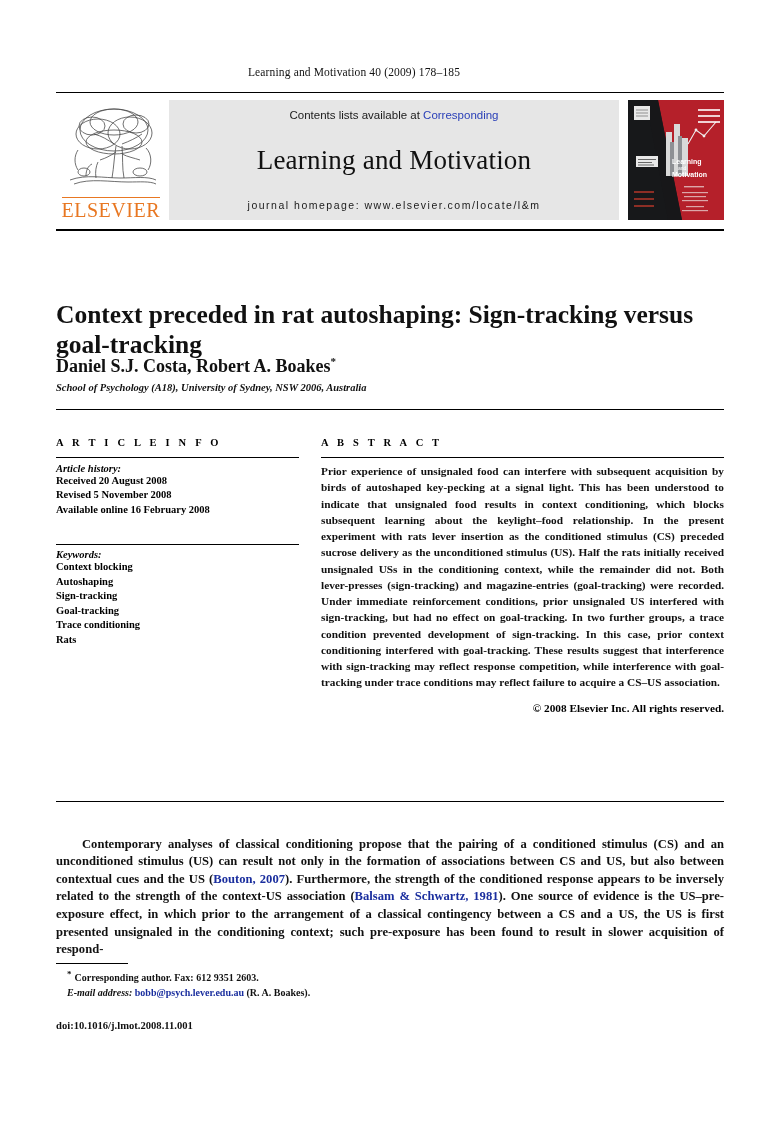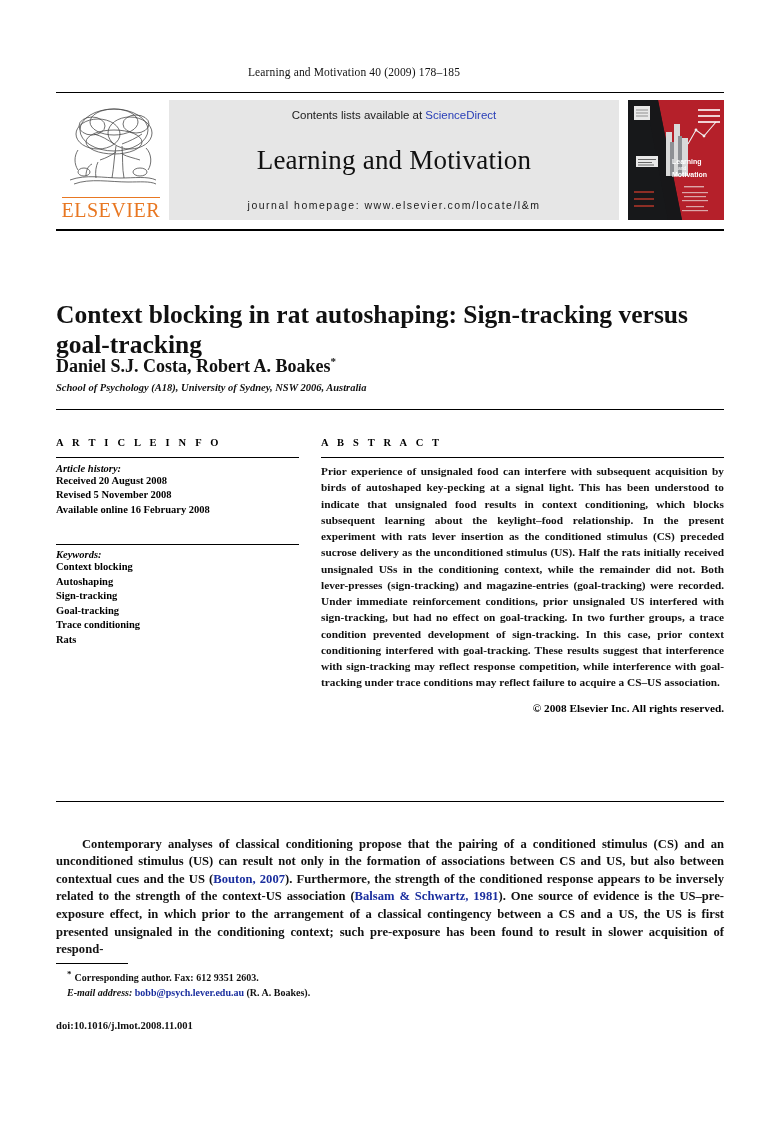--- a/index.html
+++ b/index.html
@@ -323,21 +323,21 @@
               <path d="M14 50 C10 56, 10 64, 14 70"></path>
               <path d="M82 48 C88 54, 88 64, 84 70"></path>
             </g>
           </svg>
         </span>
         <span class="elsevier-word">ELSEVIER</span>
       </div>
 
       <div class="center-band">
         <div class="contents-line">
-          <span>Contents lists available at </span><a class="sd" href="#" style="text-decoration:none">ScienceDirect</a>
+          <span>Contents lists available at </span><a class="sd" href="#" style="text-decoration:none">Corresponding</a>
         </div>
         <div class="journal-name">Learning and Motivation</div>
         <div class="homepage-line">journal homepage: www.elsevier.com/locate/l&amp;m</div>
       </div>
 
       <div class="cover-block">
         <svg class="cover-img" viewBox="0 0 96 120" aria-hidden="true">
           <rect x="0" y="0" width="96" height="120" fill="#17181a"></rect>
           <path d="M30 0 L96 0 L96 120 L54 120 Z" fill="#b5202a"></path>
           <path d="M30 0 L54 120 L40 120 L18 0 Z" fill="#17181a" opacity="0.85"></path>
@@ -394,21 +394,21 @@
             <rect x="10" y="62" width="14" height="1"></rect>
             <rect x="10" y="64.5" width="16" height="1"></rect>
           </g>
         </svg>
       </div>
 
     </div>
     <div class="rule-heavy"></div>
   </div>
 
-  <h1 class="title">Context blocking in rat autoshaping: Sign-tracking versus goal-tracking</h1>
+  <h1 class="title">Context preceded in rat autoshaping: Sign-tracking versus goal-tracking</h1>
   <div class="authors">
     <span>Daniel S.J. Costa, Robert A. Boakes</span><span class="star">*</span>
   </div>
   <div class="affiliation">School of Psychology (A18), University of Sydney, NSW 2006, Australia</div>
 
   <div class="sep-rule-1"></div>
 
   <div class="columns">
 
     <div class="col-info">

